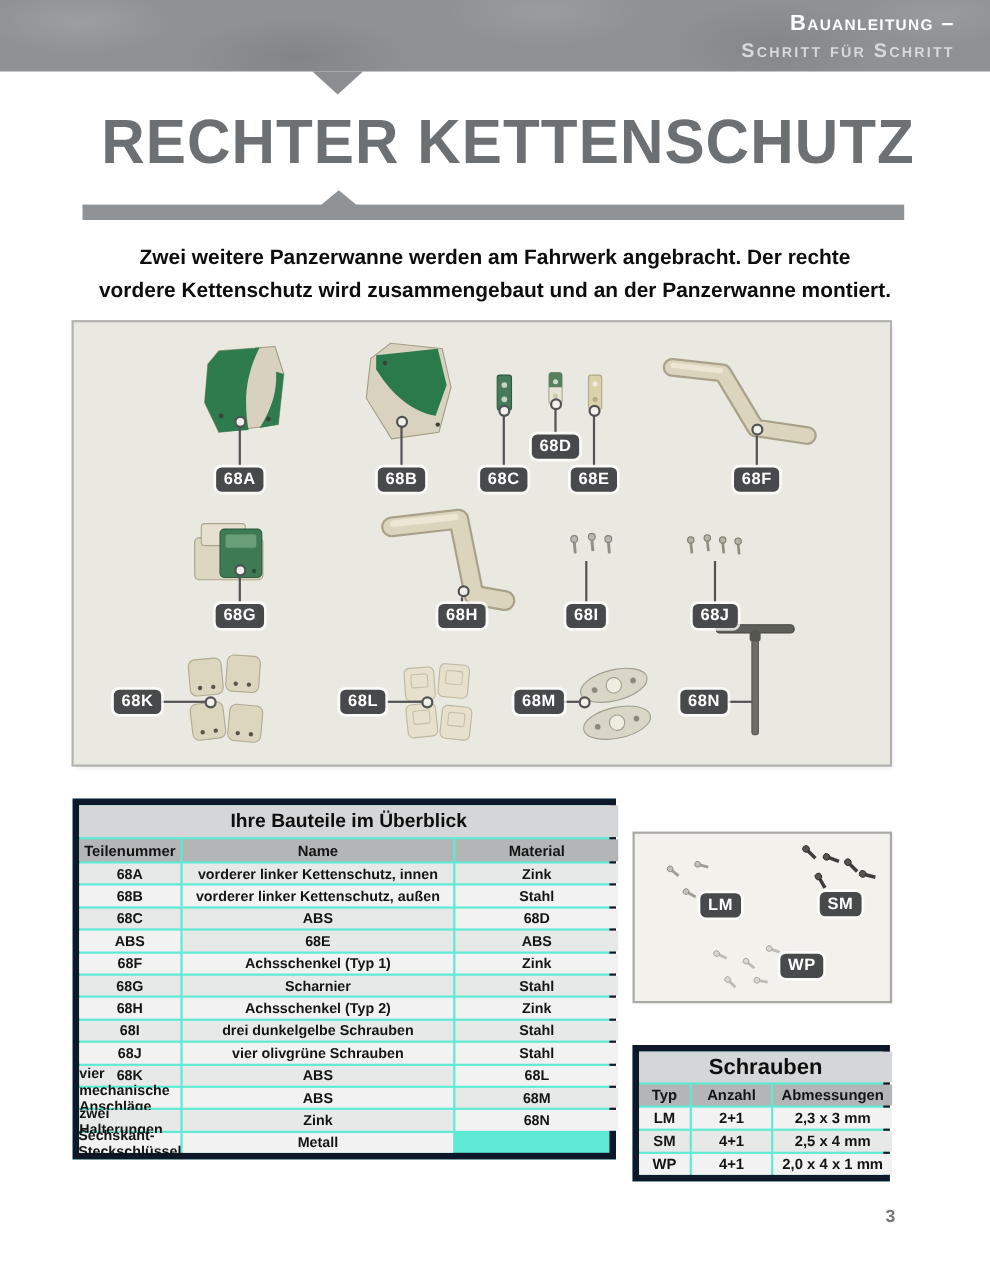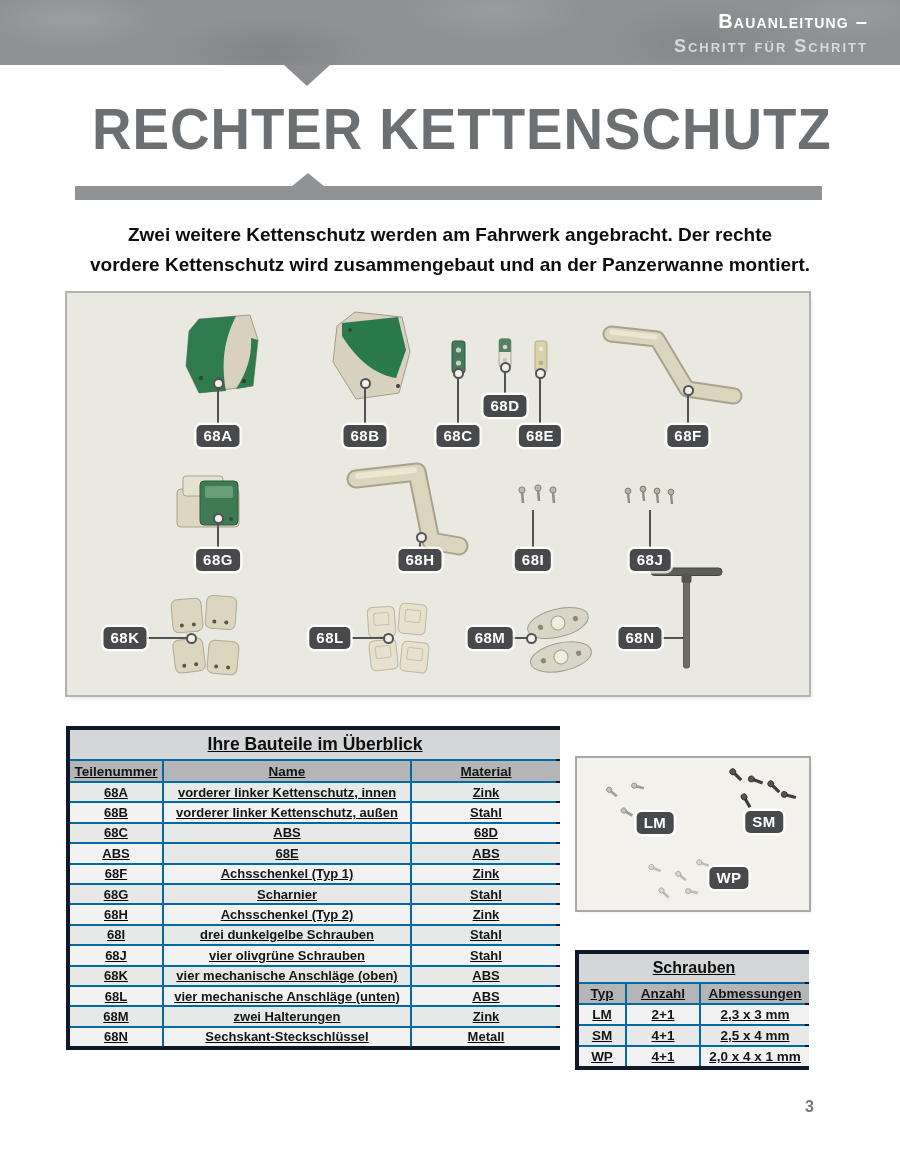--- a/index.html
+++ b/index.html
@@ -41,27 +41,27 @@
   
   #diagram-layer{position:absolute;inset:0;}
   .part-label{position:absolute;transform:translate(-50%,-50%);background:#48494b;color:#fff;
     font-weight:bold;font-size:15px;line-height:17px;padding:2px 7px 3px;border-radius:5px;
     box-shadow:0 0 0 2.5px rgba(255,255,255,.75);white-space:nowrap;letter-spacing:.5px;}
   .conn-v{position:absolute;width:2.5px;background:#515254;}
   .conn-h{position:absolute;height:2.5px;background:#515254;}
   .conn-dot{position:absolute;width:7px;height:7px;border:2px solid #515254;border-radius:50%;background:#f2f1e9;}
 
   
-  .grid-table{position:absolute;display:grid;gap:2px;background:#0369a1;border:4px solid #0f172a;box-sizing:border-box;text-decoration:underline;}
+  .grid-table{position:absolute;display:grid;gap:2px;background:#5eead4;border:6px solid #0f172a;box-sizing:border-box;}
   #parts-table{left:66px;top:726px;width:494px;grid-template-columns:92px 246px 148px;}
   #screws-table{left:575px;top:950px;width:234px;grid-template-columns:46px 72px 108px;}
   .tbl-title{grid-column:1/-1;display:flex;align-items:center;justify-content:center;background:#d5d6d7;
     font-weight:bold;color:#0e0e0e;}
   #parts-table .tbl-title{height:29px;font-size:17.5px;}
-  #screws-table .tbl-title{height:28px;font-size:16px;}
+  #screws-table .tbl-title{height:28px;font-size:20px;}
   .tbl-head{display:flex;align-items:center;justify-content:center;background:#b3b5b7;
     font-weight:bold;font-size:13.5px;color:#141414;height:20px;}
   #screws-table .tbl-head{height:19px;}
   .tbl-cell{display:flex;align-items:center;justify-content:center;font-weight:bold;font-size:13px;
     color:#141414;height:18.4px;}
   #screws-table .tbl-cell{height:19px;font-size:13.5px;}
   .tbl-cell.dark{background:#e7e8e8;}
   .tbl-cell.light{background:#f2f2f3;}
 
   .page-num{position:absolute;left:805px;top:1098px;font-size:16px;font-weight:bold;color:#74777a;}
@@ -77,21 +77,21 @@
       <div class="banner-line2">Schritt für Schritt</div>
     </div>
   </div>
   <div class="banner-notch"></div>
 
   <h1 class="page-title">RECHTER KETTENSCHUTZ</h1>
   <div class="divider">
     <div class="divider-notch"></div>
   </div>
 
-  <p class="intro"><span>Zwei weitere Kettenschutz werden am Fahrwerk angebracht. Der rechte</span><br>
+  <p class="intro"><span>Zwei weitere Panzerwanne werden am Fahrwerk angebracht. Der rechte</span><br>
   <span>vordere Kettenschutz wird zusammengebaut und an der Panzerwanne montiert.</span></p>
 
   <div class="parts-panel">
     <svg class="panel-svg" width="742" height="402" viewBox="67 293 742 402">
 
       <g>
         <path d="M189,331 L199,319 L250,315 L258,340 L253,386 L199,393 L186,366 Z" fill="#d7d1bd" stroke="#a39c87" stroke-width="1"></path>
         <path d="M189,331 L199,319 L236,316 C224,340 221,362 226,391 L199,393 L186,366 Z" fill="#2e7b4e"></path>
         <path d="M258,340 L253,386 L236,389 C247,372 252,356 251,338 Z" fill="#2e7b4e"></path>
         <circle cx="201" cy="378" r="2.2" fill="#3c4038"></circle>
@@ -363,21 +363,20 @@
       <div class="tbl-cell light">68H</div>
       <div class="tbl-cell light">Achsschenkel (Typ 2)</div>
       <div class="tbl-cell light">Zink</div>
       <div class="tbl-cell dark">68I</div>
       <div class="tbl-cell dark">drei dunkelgelbe Schrauben</div>
       <div class="tbl-cell dark">Stahl</div>
       <div class="tbl-cell light">68J</div>
       <div class="tbl-cell light">vier olivgrüne Schrauben</div>
       <div class="tbl-cell light">Stahl</div>
       <div class="tbl-cell dark">68K</div>
-      <div class="tbl-cell dark">vier mechanische Anschläge (oben)</div>
       <div class="tbl-cell dark">ABS</div>
       <div class="tbl-cell light">68L</div>
       <div class="tbl-cell light">vier mechanische Anschläge (unten)</div>
       <div class="tbl-cell light">ABS</div>
       <div class="tbl-cell dark">68M</div>
       <div class="tbl-cell dark">zwei Halterungen</div>
       <div class="tbl-cell dark">Zink</div>
       <div class="tbl-cell light">68N</div>
       <div class="tbl-cell light">Sechskant-Steckschlüssel</div>
       <div class="tbl-cell light">Metall</div>

